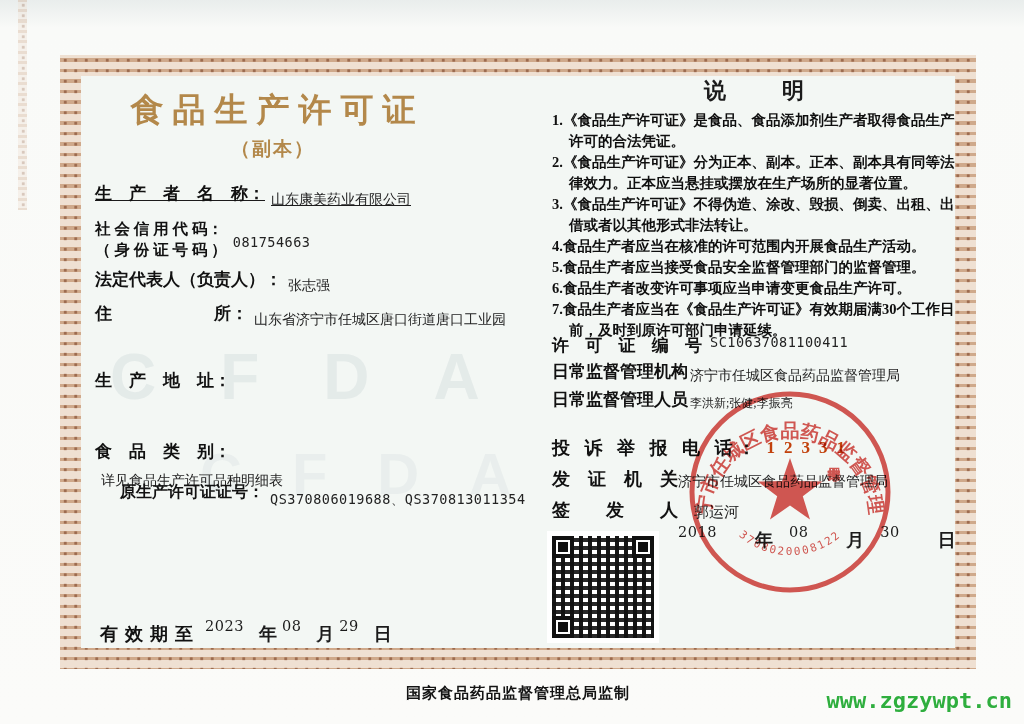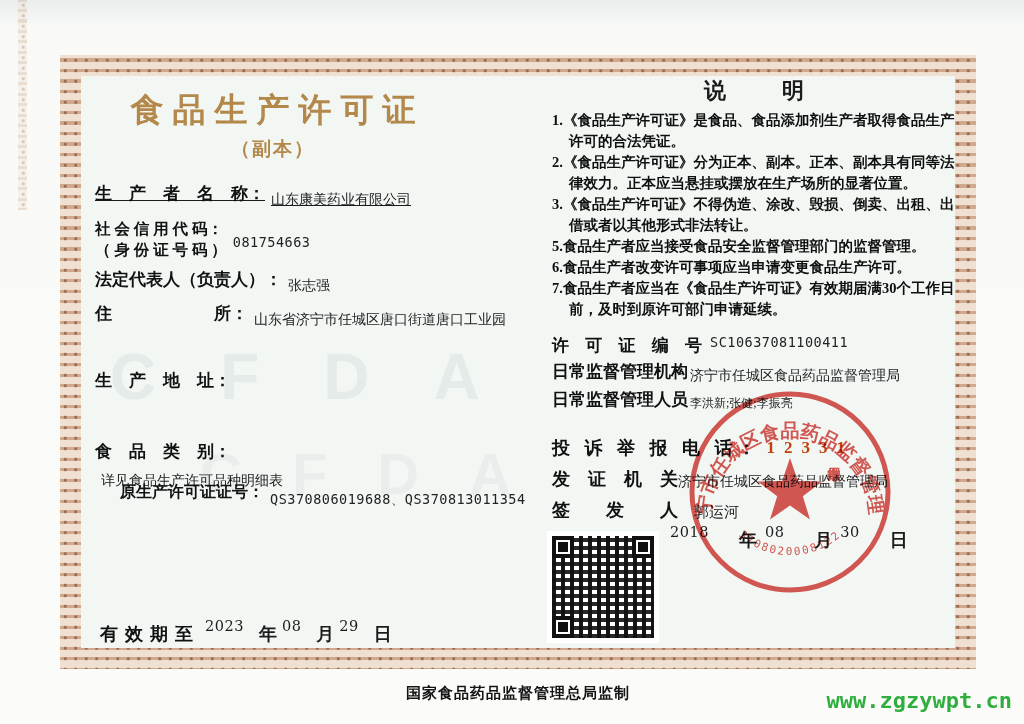--- a/index.html
+++ b/index.html
@@ -64,21 +64,21 @@
   .r-complaint .lbl{font-size:18px;letter-spacing:5px;}
   .r-complaint .val{font-size:17px;font-weight:bold;letter-spacing:9px;margin-top:2px;color:#c2410c;}
   .r-issuer{left:552px;top:467px;}
   .r-issuer .lbl{font-size:18px;}
   .r-issuer .val{margin-top:6px;margin-left:0;}
   .r-signer{left:552px;top:498px;}
   .r-signer .lbl{font-size:18px;}
   .r-signer .val{font-size:15px;margin-top:5px;margin-left:16px;}
   .r-issuedate{left:662px;top:528px;align-items:baseline;}
   .r-issuedate .d-unit{margin-left:22px;}
-  .r-issuedate .num-sup{margin:0 8px;}
+  .r-issuedate .num-sup{margin:0 16px;}
 
   .qr{position:absolute;left:547px;top:531px;width:112px;height:112px;background:#fff;
     box-sizing:border-box;padding:5px;}
   .qr-pattern{position:relative;width:100%;height:100%;
     background:
       repeating-linear-gradient(0deg,rgba(17,17,17,.9) 0 4px,rgba(0,0,0,0) 4px 8px),
       repeating-linear-gradient(90deg,#161616 0 4px,#fff 4px 9px);}
   .finder{position:absolute;width:22px;height:22px;border:4px solid #111;background:#fff;box-sizing:border-box;}
   .finder::after{content:"";position:absolute;inset:2px;background:#111;}
   .f-tl{left:0;top:0;} .f-tr{right:0;top:0;} .f-bl{left:0;bottom:0;}
@@ -152,20 +152,21 @@
   <span class="d-unit">月</span>
   <span class="num-sup mono">29</span>
   <span class="d-unit">日</span>
 </div>
 
 <div class="notes-title">说　　明</div>
 <div class="notes">
   <div class="item">1.《食品生产许可证》是食品、食品添加剂生产者取得食品生产许可的合法凭证。</div>
   <div class="item">2.《食品生产许可证》分为正本、副本。正本、副本具有同等法律效力。正本应当悬挂或摆放在生产场所的显著位置。</div>
   <div class="item">3.《食品生产许可证》不得伪造、涂改、毁损、倒卖、出租、出借或者以其他形式非法转让。</div>
+  <div class="item">4.食品生产者应当在核准的许可范围内开展食品生产活动。</div>
   <div class="item">5.食品生产者应当接受食品安全监督管理部门的监督管理。</div>
   <div class="item">6.食品生产者改变许可事项应当申请变更食品生产许可。</div>
   <div class="item">7.食品生产者应当在《食品生产许可证》有效期届满30个工作日前，及时到原许可部门申请延续。</div>
 </div>
 
 <div class="row r-licno">
   <span class="lbl">许 可 证 编 号</span>
   <span class="val mono">SC10637081100411</span>
 </div>
 

